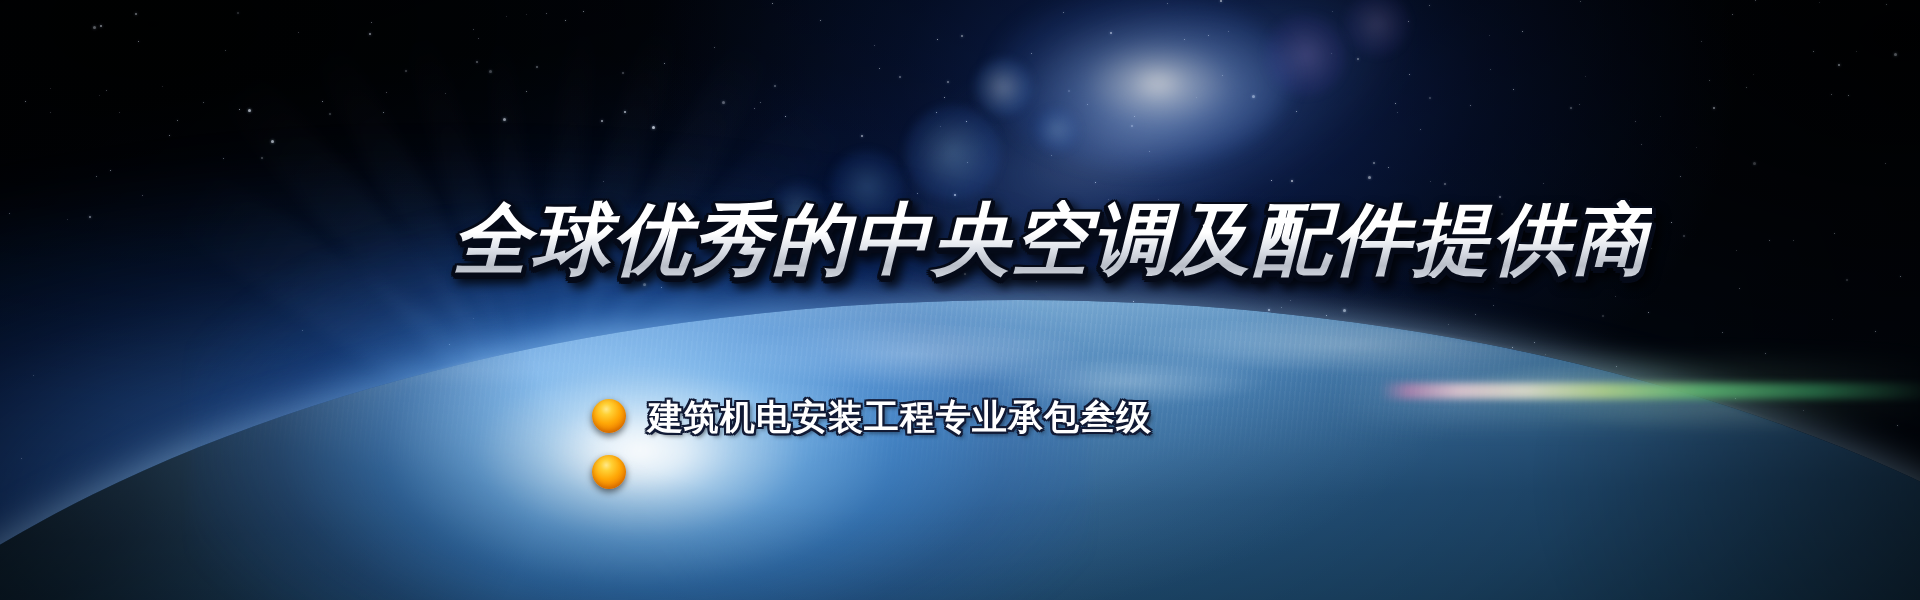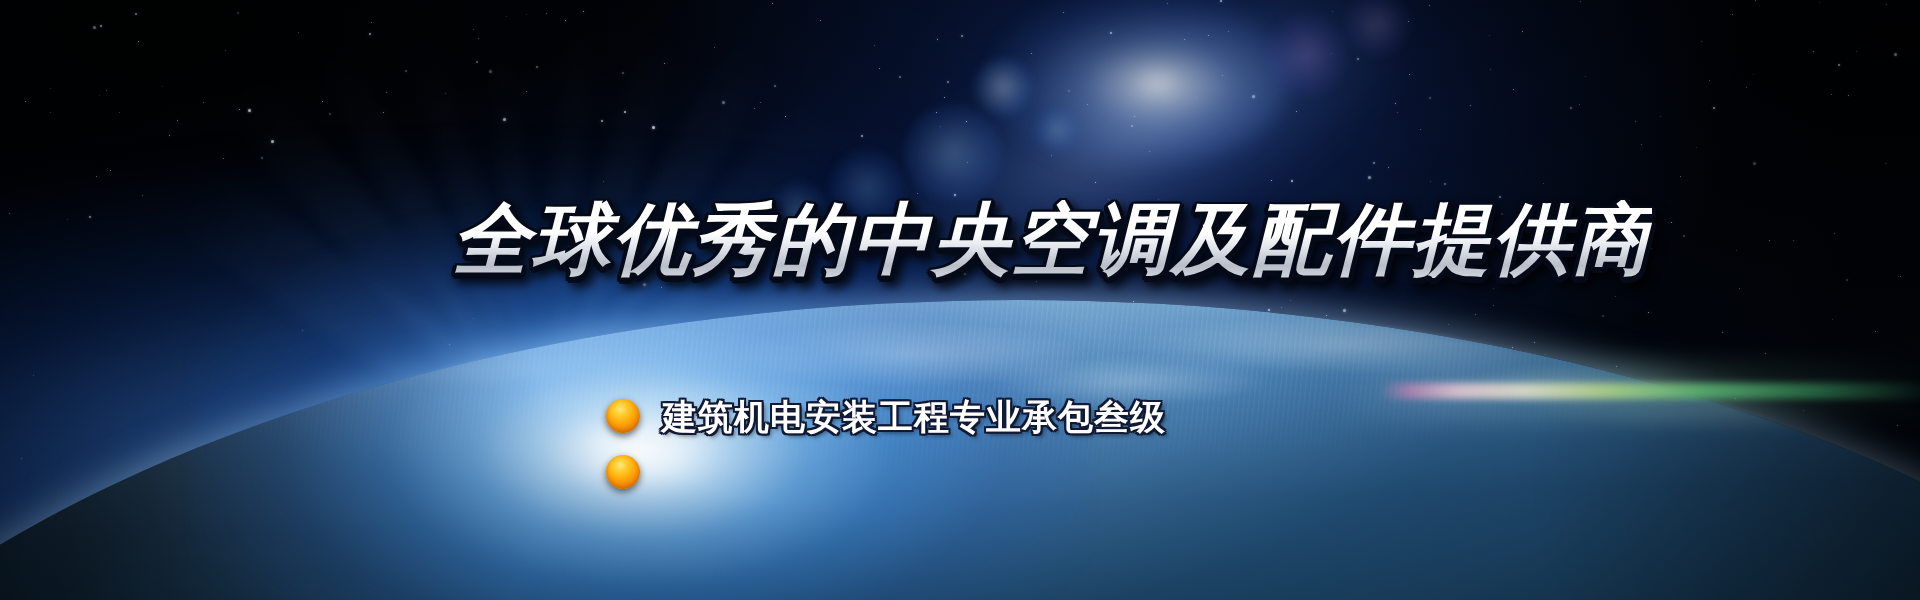--- a/index.html
+++ b/index.html
@@ -185,21 +185,21 @@
     -webkit-background-clip:text; background-clip:text;
     -webkit-text-fill-color:transparent;
     filter:
       drop-shadow(2px 0 0 #050a18) drop-shadow(-2px 0 0 #050a18)
       drop-shadow(0 2px 0 #050a18) drop-shadow(0 -2px 0 #050a18)
       drop-shadow(2px 2px 0 #050a18) drop-shadow(-2px 2px 0 #050a18)
       drop-shadow(5px 5px 5px rgba(0,0,0,.75));
   }
 
   .bullets{
-    position:absolute; left:606px; top:388px;
+    position:absolute; left:592px; top:388px;
   }
   .bullet-row{
     display:flex; align-items:center;
     height:56px;
   }
   .bullet-dot{
     width:34px; height:34px; border-radius:50%;
     flex:none;
     background:radial-gradient(circle at 42% 30%,
         #ffe98a 0%, #ffd034 18%, #ffa908 45%, #f38600 70%, #d96b00 100%);

